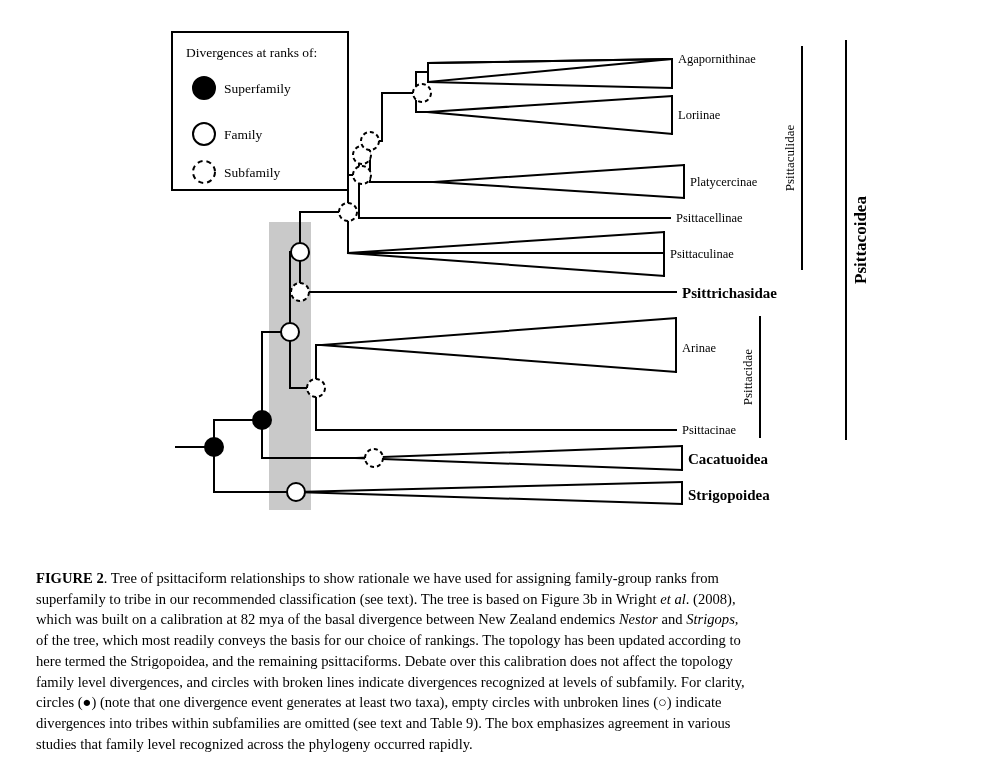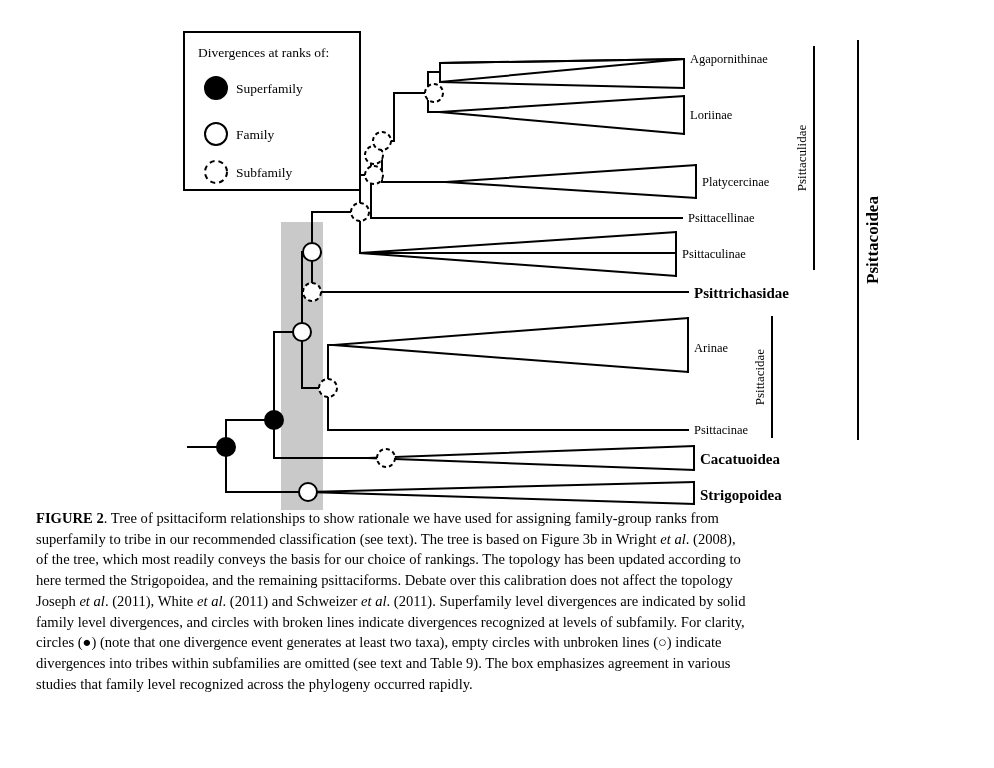--- a/index.html
+++ b/index.html
@@ -15,21 +15,21 @@
     position: relative;
     overflow: hidden;
   }
   #figure-wrap {
     position: relative;
     width: 994px;
     height: 768px;
   }
   #tree-area {
     position: absolute;
-    left: 16px;
+    left: 4px;
     top: 0;
     width: 898px;
     height: 520px;
     padding-left: 8px;
   }
   svg#tree-svg {
     position: absolute;
     left: 0;
     top: 0;
   }
@@ -57,21 +57,21 @@
     fill: #000;
   }
   .legend-item {
     font-family: "Liberation Serif", serif;
     font-size: 13.5px;
     fill: #000;
   }
   #caption {
     position: absolute;
     left: 36px;
-    top: 508px;
+    top: 568px;
     width: 922px;
     font-family: "Liberation Serif", serif;
     font-size: 14.6px;
     line-height: 1.42;
     text-align: justify;
     color: #000;
   }
   #caption b { font-weight: bold; }
   #caption i { font-style: italic; }
   .caption-line { display: block; }
@@ -219,22 +219,22 @@
       </g>
       <text class="clade-label" x="790" y="158" transform="rotate(-90 790,158)" text-anchor="middle">Psittaculidae</text>
       <text class="clade-label" x="748" y="377" transform="rotate(-90 748,377)" text-anchor="middle">Psittacidae</text>
       <text class="clade-label big" x="862" y="240" transform="rotate(-90 862,240)" text-anchor="middle">Psittacoidea</text>
     </svg>
   </div>
 
   <div id="caption">
     <span class="caption-line"><b>FIGURE 2</b>. Tree of psittaciform relationships to show rationale we have used for assigning family-group ranks from</span>
     <span class="caption-line">superfamily to tribe in our recommended classification (see text). The tree is based on Figure 3b in Wright <i>et al</i>. (2008),</span>
+    <span class="caption-line">which was built on a calibration at 82 mya of the basal divergence between New Zealand endemics <i>Nestor</i> and <i>Strigops,</i></span>
     <span class="caption-line">of the tree, which most readily conveys the basis for our choice of rankings. The topology has been updated according to</span>
     <span class="caption-line">here termed the Strigopoidea, and the remaining psittaciforms. Debate over this calibration does not affect the topology</span>
-    <span class="caption-line">Joseph <i>et al</i>. (2011), White <i>et al</i>. (2011) and Schweizer <i>et al</i>. (2011). Superfamily level divergences are indicated by solid</span>
     <span class="caption-line">family level divergences, and circles with broken lines indicate divergences recognized at levels of subfamily. For clarity,</span>
     <span class="caption-line">circles (●) (note that one divergence event generates at least two taxa), empty circles with unbroken lines (○) indicate</span>
     <span class="caption-line">divergences into tribes within subfamilies are omitted (see text and Table 9). The box emphasizes agreement in various</span>
     <span class="caption-line">studies that family level recognized across the phylogeny occurred rapidly.</span>
   </div>
 
 </div>
 
 </body></html>

